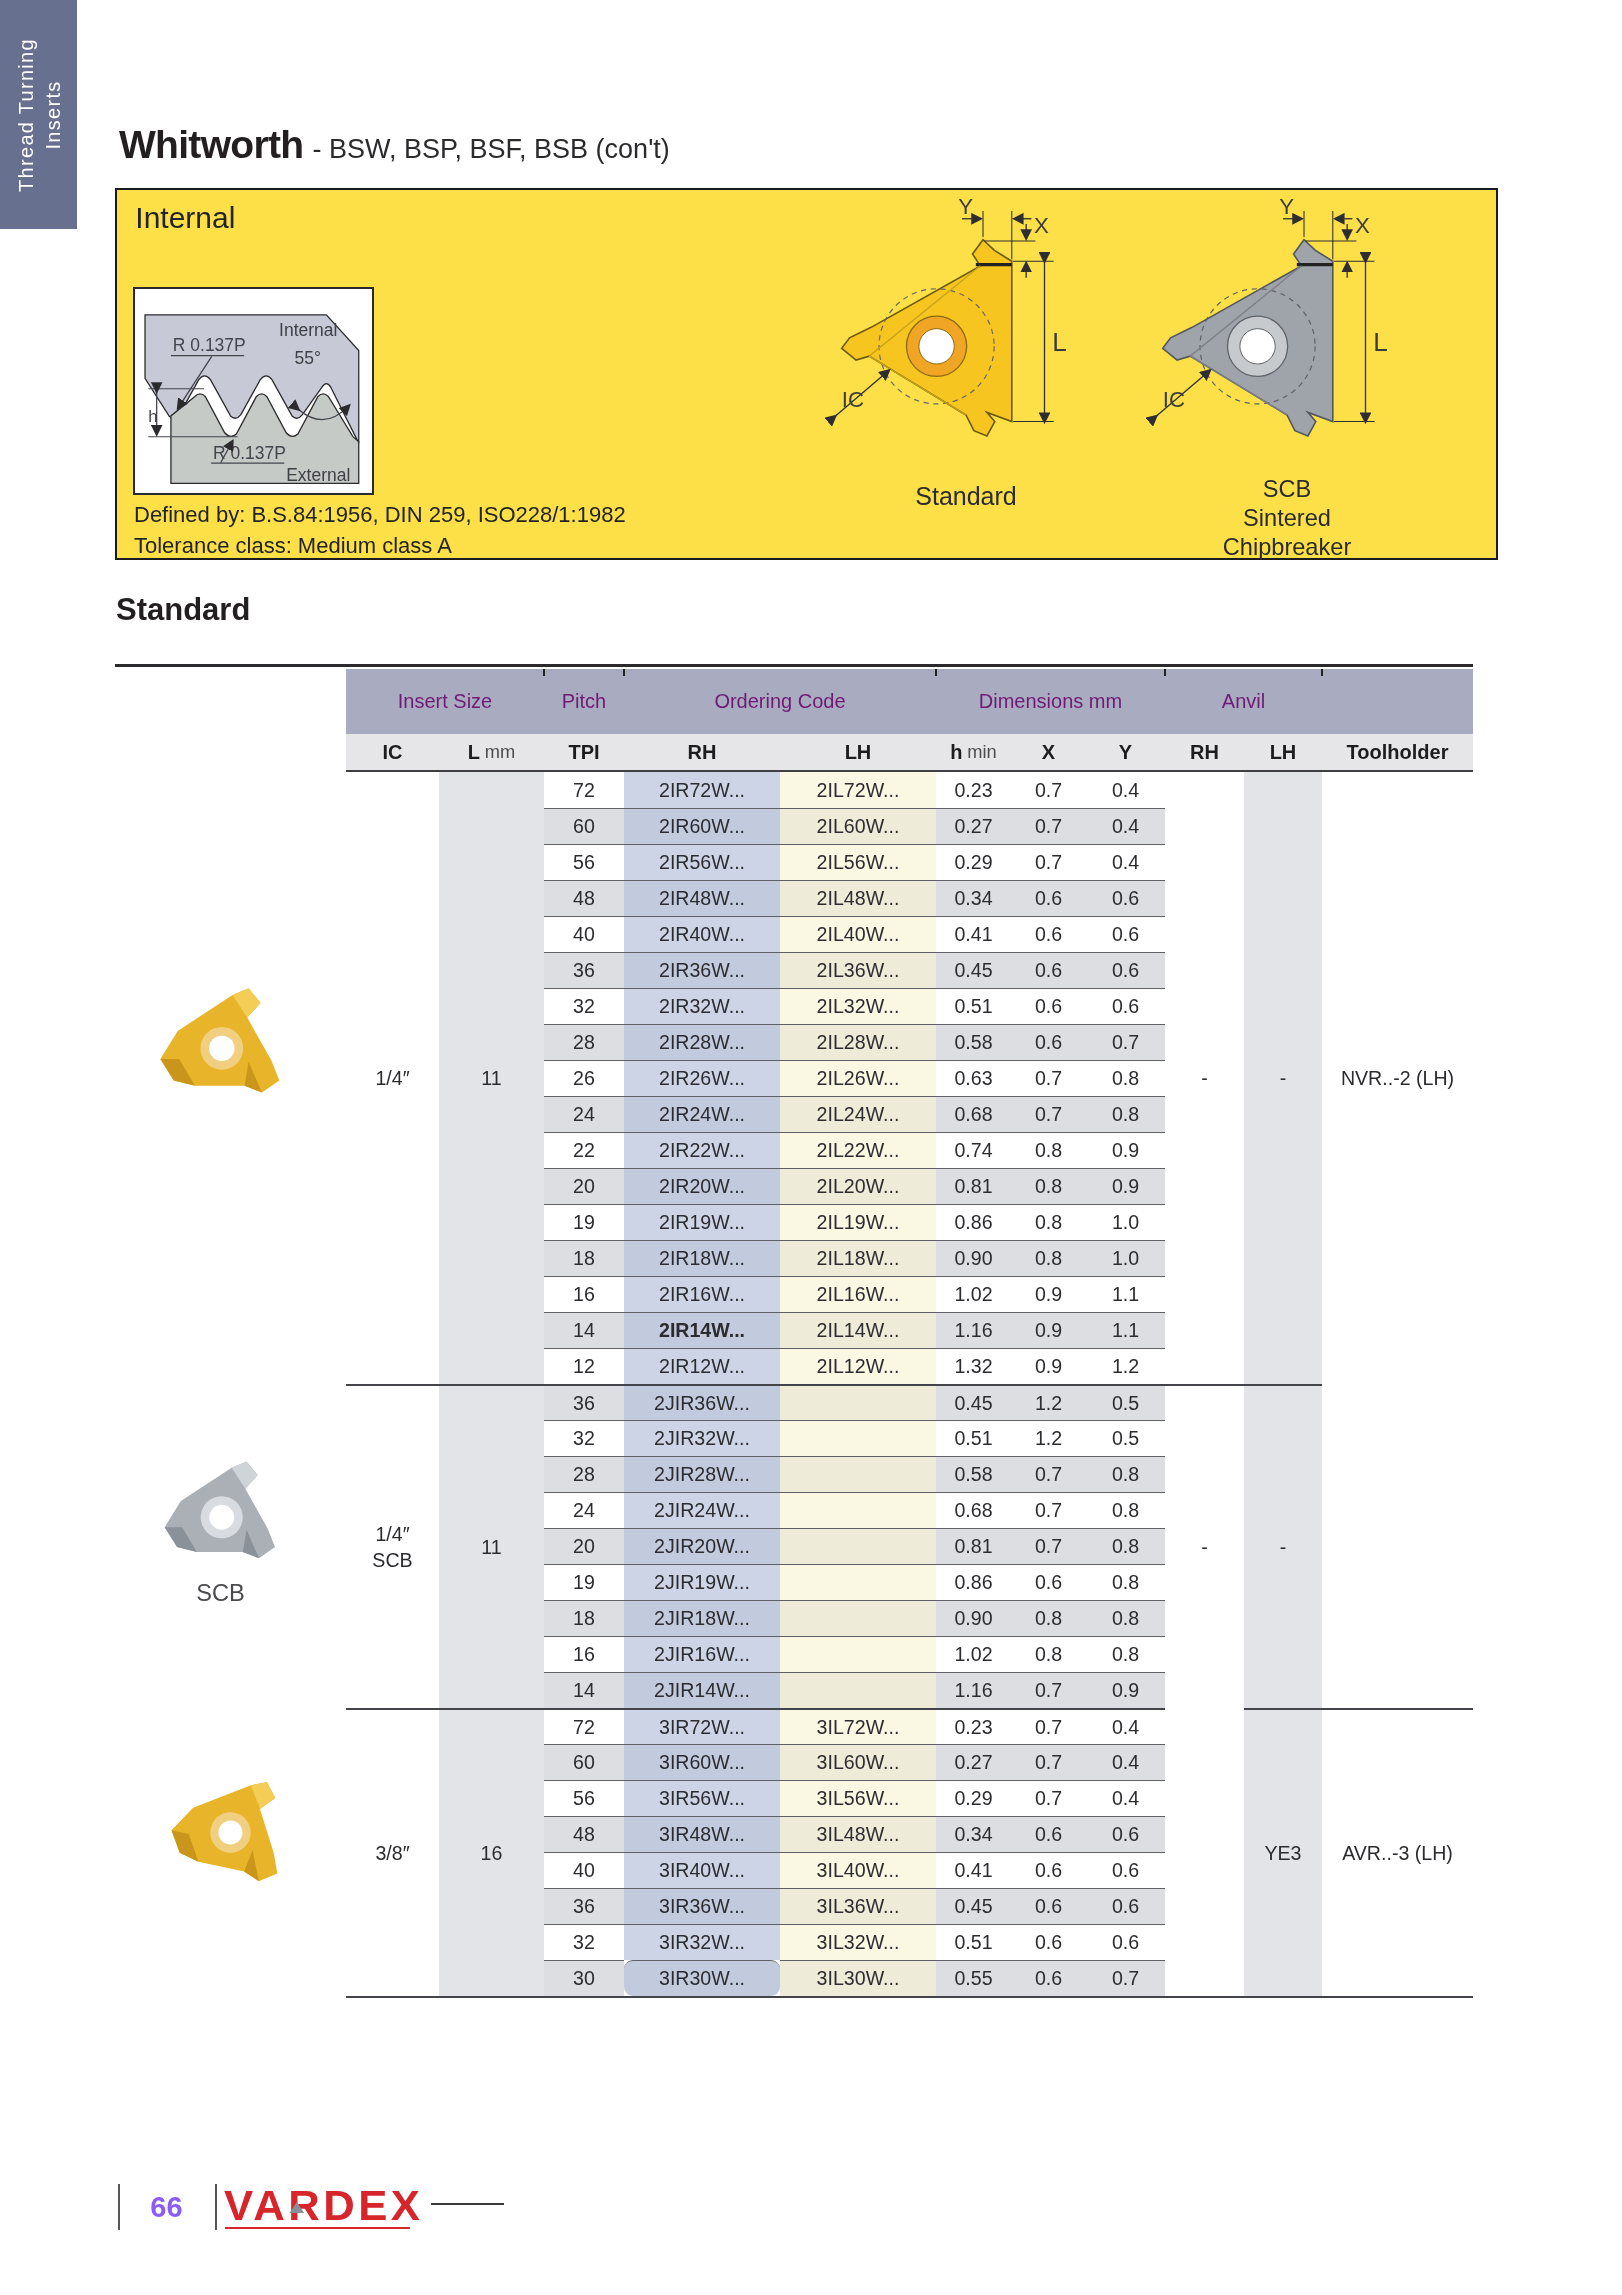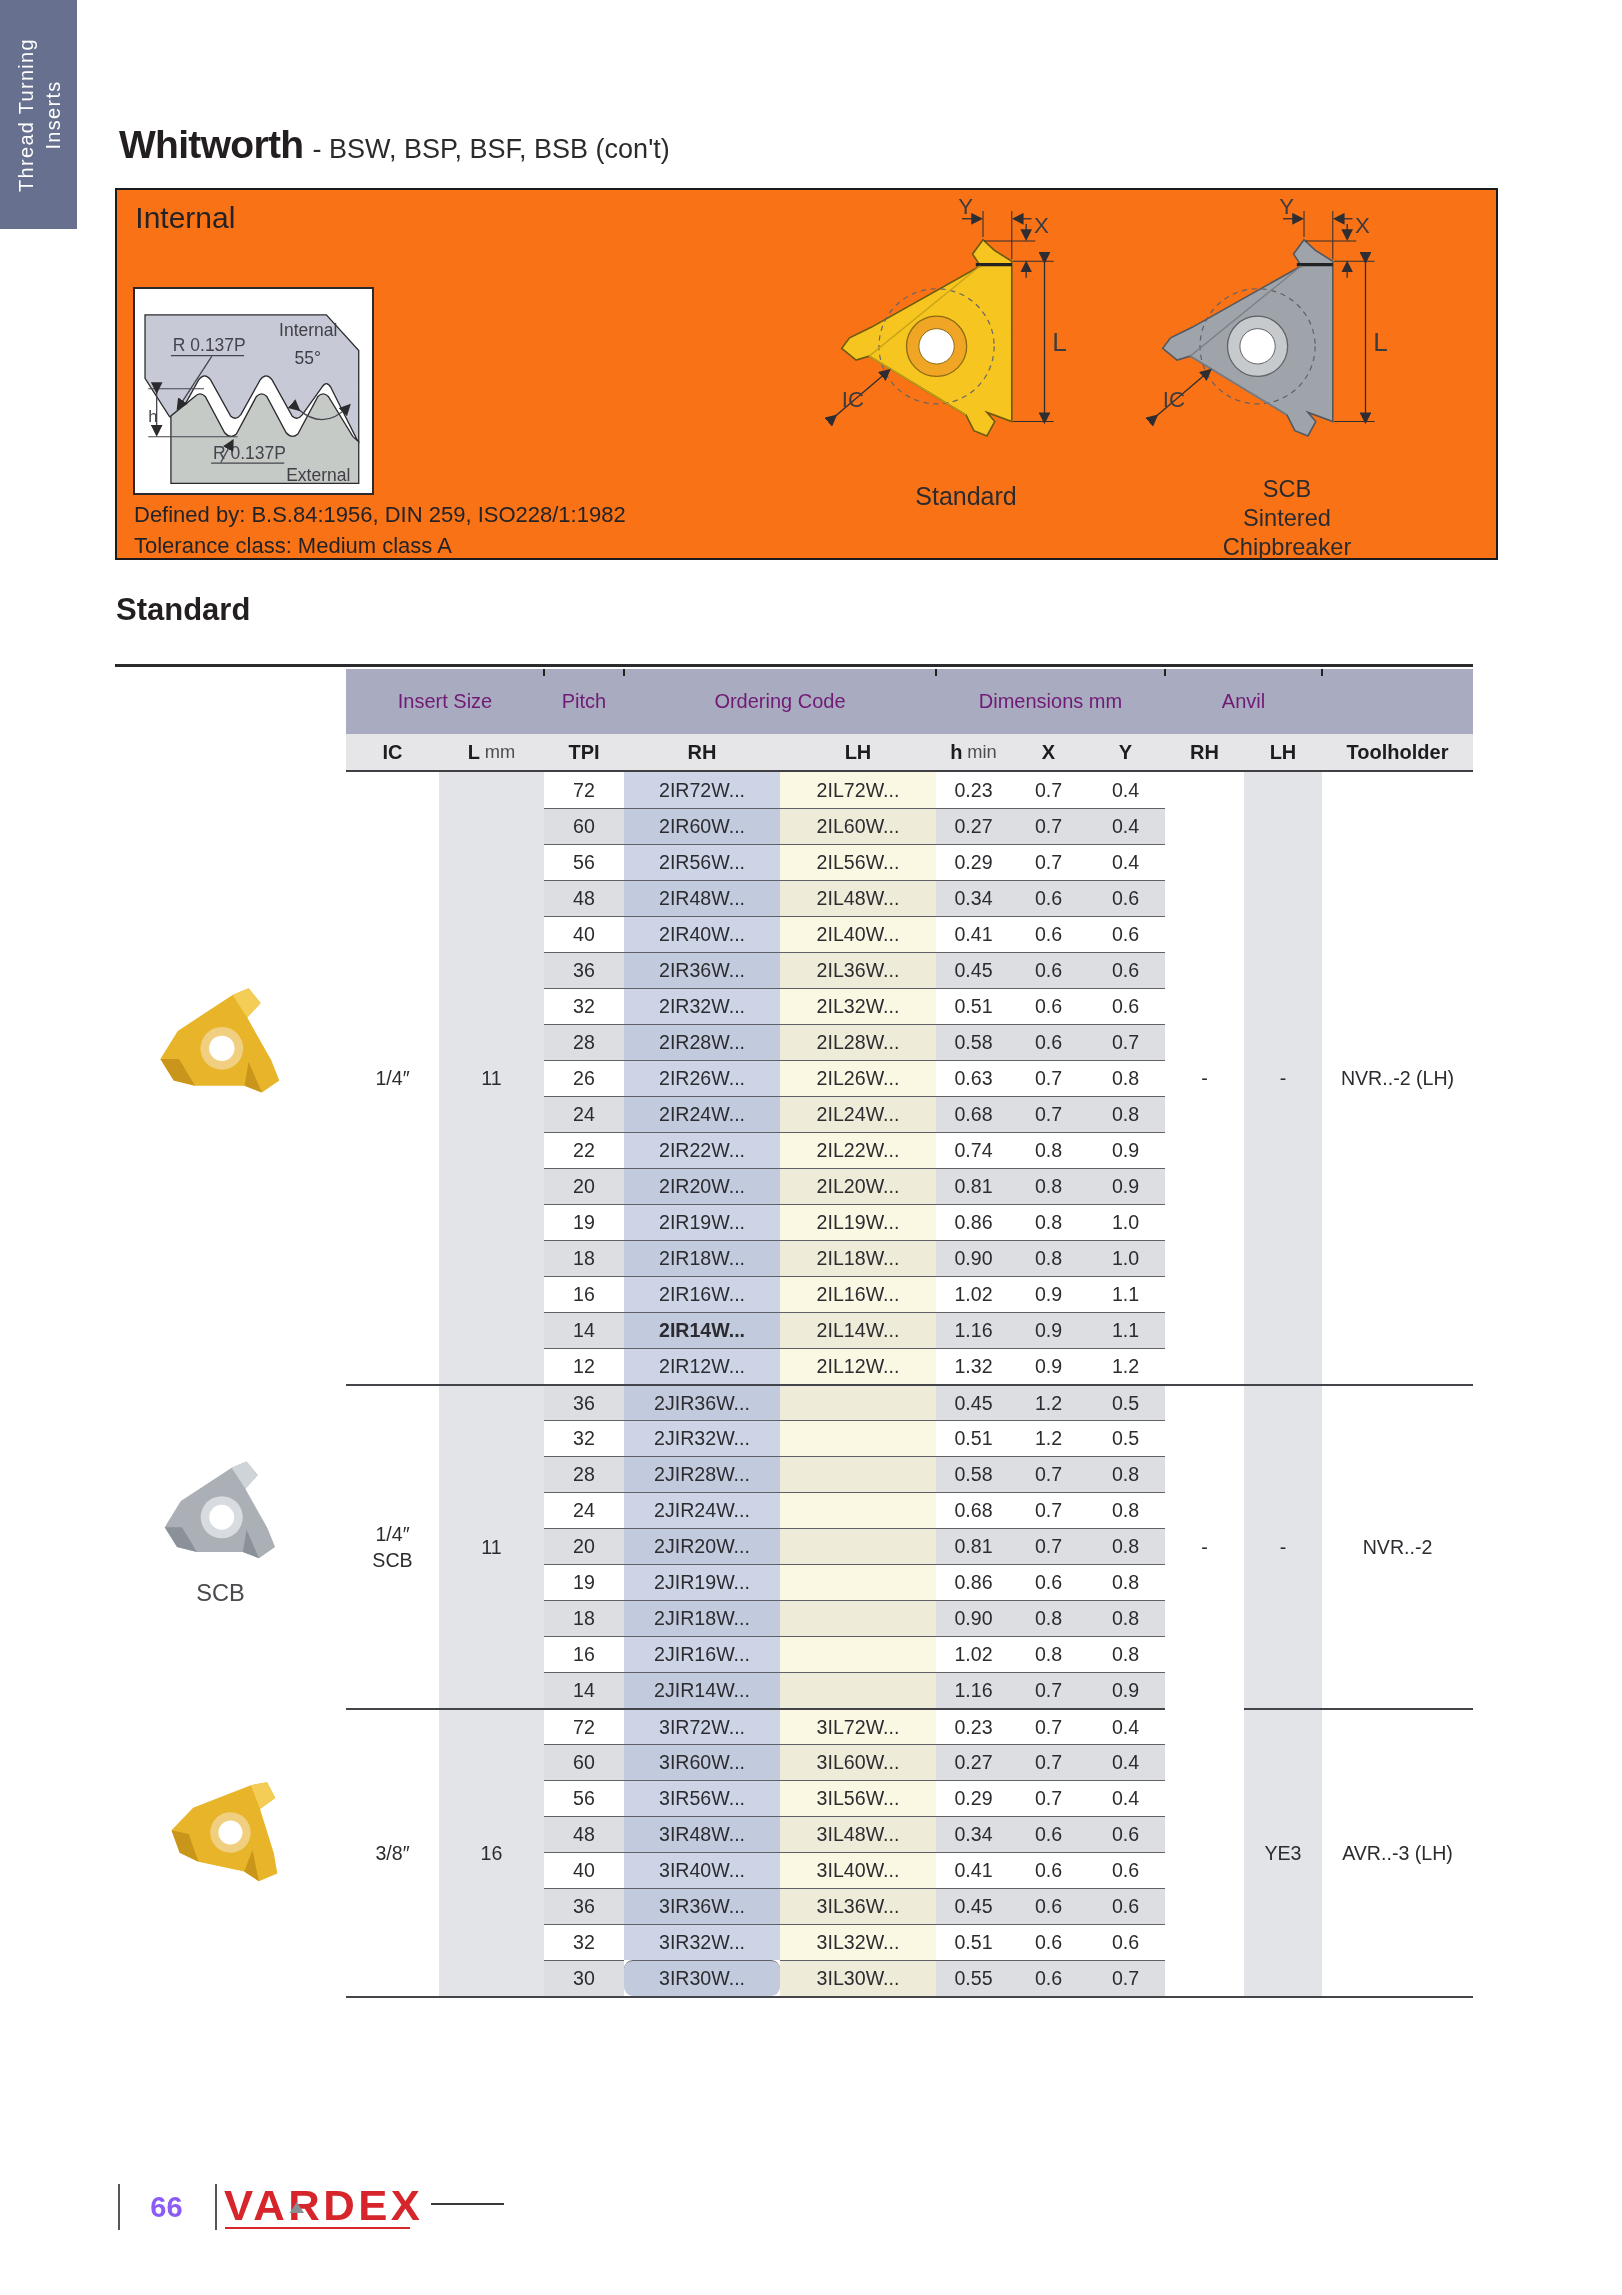--- a/index.html
+++ b/index.html
@@ -10,21 +10,21 @@
   .tab-inner{position:absolute;left:50%;top:50%;width:229px;height:77px;
              transform:translate(-50%,-50%) rotate(-90deg);
              display:flex;flex-direction:column;justify-content:center;text-align:center;
              color:#fff;font-size:20px;line-height:27px;letter-spacing:1.3px;}
   
   .title{position:absolute;left:119px;top:123px;white-space:nowrap;}
   .title .t1{font-size:39px;font-weight:bold;color:#231f20;letter-spacing:-0.7px;}
   .title .t2{font-size:27px;color:#2b2b2e;margin-left:9.2px;}
   
   .panel{position:absolute;left:115px;top:188px;width:1383px;height:372px;
-         border:2px solid #1b1b1e;background:#f97316;box-sizing:border-box;}
+         border:2px solid #1b1b1e;background:#fde047;box-sizing:border-box;}
   .panel-title{position:absolute;left:18.3px;top:10.5px;font-size:30px;color:#232327;}
   .profile{position:absolute;left:16.4px;top:97px;width:241px;height:208px;
            border:2px solid #2a2a2e;background:#fff;box-sizing:border-box;}
   .defined{position:absolute;left:17px;top:309px;font-size:22px;line-height:31px;color:#232327;}
   .fig{position:absolute;top:9.2px;width:314px;text-align:center;}
   .fig-std{left:692px;}
   .fig-scb{left:1013px;}
   .fig svg{width:314px;height:275px;display:block;}
   .cap{font-size:25px;color:#2b2b2e;margin-top:7.9px;}
   .cap3{font-size:23.6px;line-height:29px;color:#2b2b2e;margin-top:1.3px;}
@@ -398,23 +398,20 @@
         </div>
         <div class="span-cell band gtop" style="grid-area: 18 / 2 / span 9;">
           <div>11</div>
         </div>
         <div class="span-cell  gtop" style="grid-area: 18 / 9 / span 9;">
           <div>-</div>
         </div>
         <div class="span-cell band gtop" style="grid-area: 18 / 10 / span 9;">
           <div>-</div>
         </div>
-        <div class="span-cell  gtop" style="grid-area: 18 / 11 / span 9;">
-          <div>NVR..-2</div>
-        </div>
         <div class="cell c-gray gtop" style="grid-area: 18 / 3;">36</div>
         <div class="cell c-gray rh-cell on-gray gtop" style="grid-area: 18 / 4;">2JIR36W...</div>
         <div class="cell c-gray lh-cell on-gray gtop" style="grid-area: 18 / 5;"></div>
         <div class="cell c-gray gtop" style="grid-area: 18 / 6;">0.45</div>
         <div class="cell c-gray gtop" style="grid-area: 18 / 7;">1.2</div>
         <div class="cell c-gray gtop" style="grid-area: 18 / 8;">0.5</div>
         <div class="cell c-white rtop" style="grid-area: 19 / 3;">32</div>
         <div class="cell c-white rh-cell on-white rtop" style="grid-area: 19 / 4;">2JIR32W...</div>
         <div class="cell c-white lh-cell on-white rtop" style="grid-area: 19 / 5;"></div>
         <div class="cell c-white rtop" style="grid-area: 19 / 6;">0.51</div>

